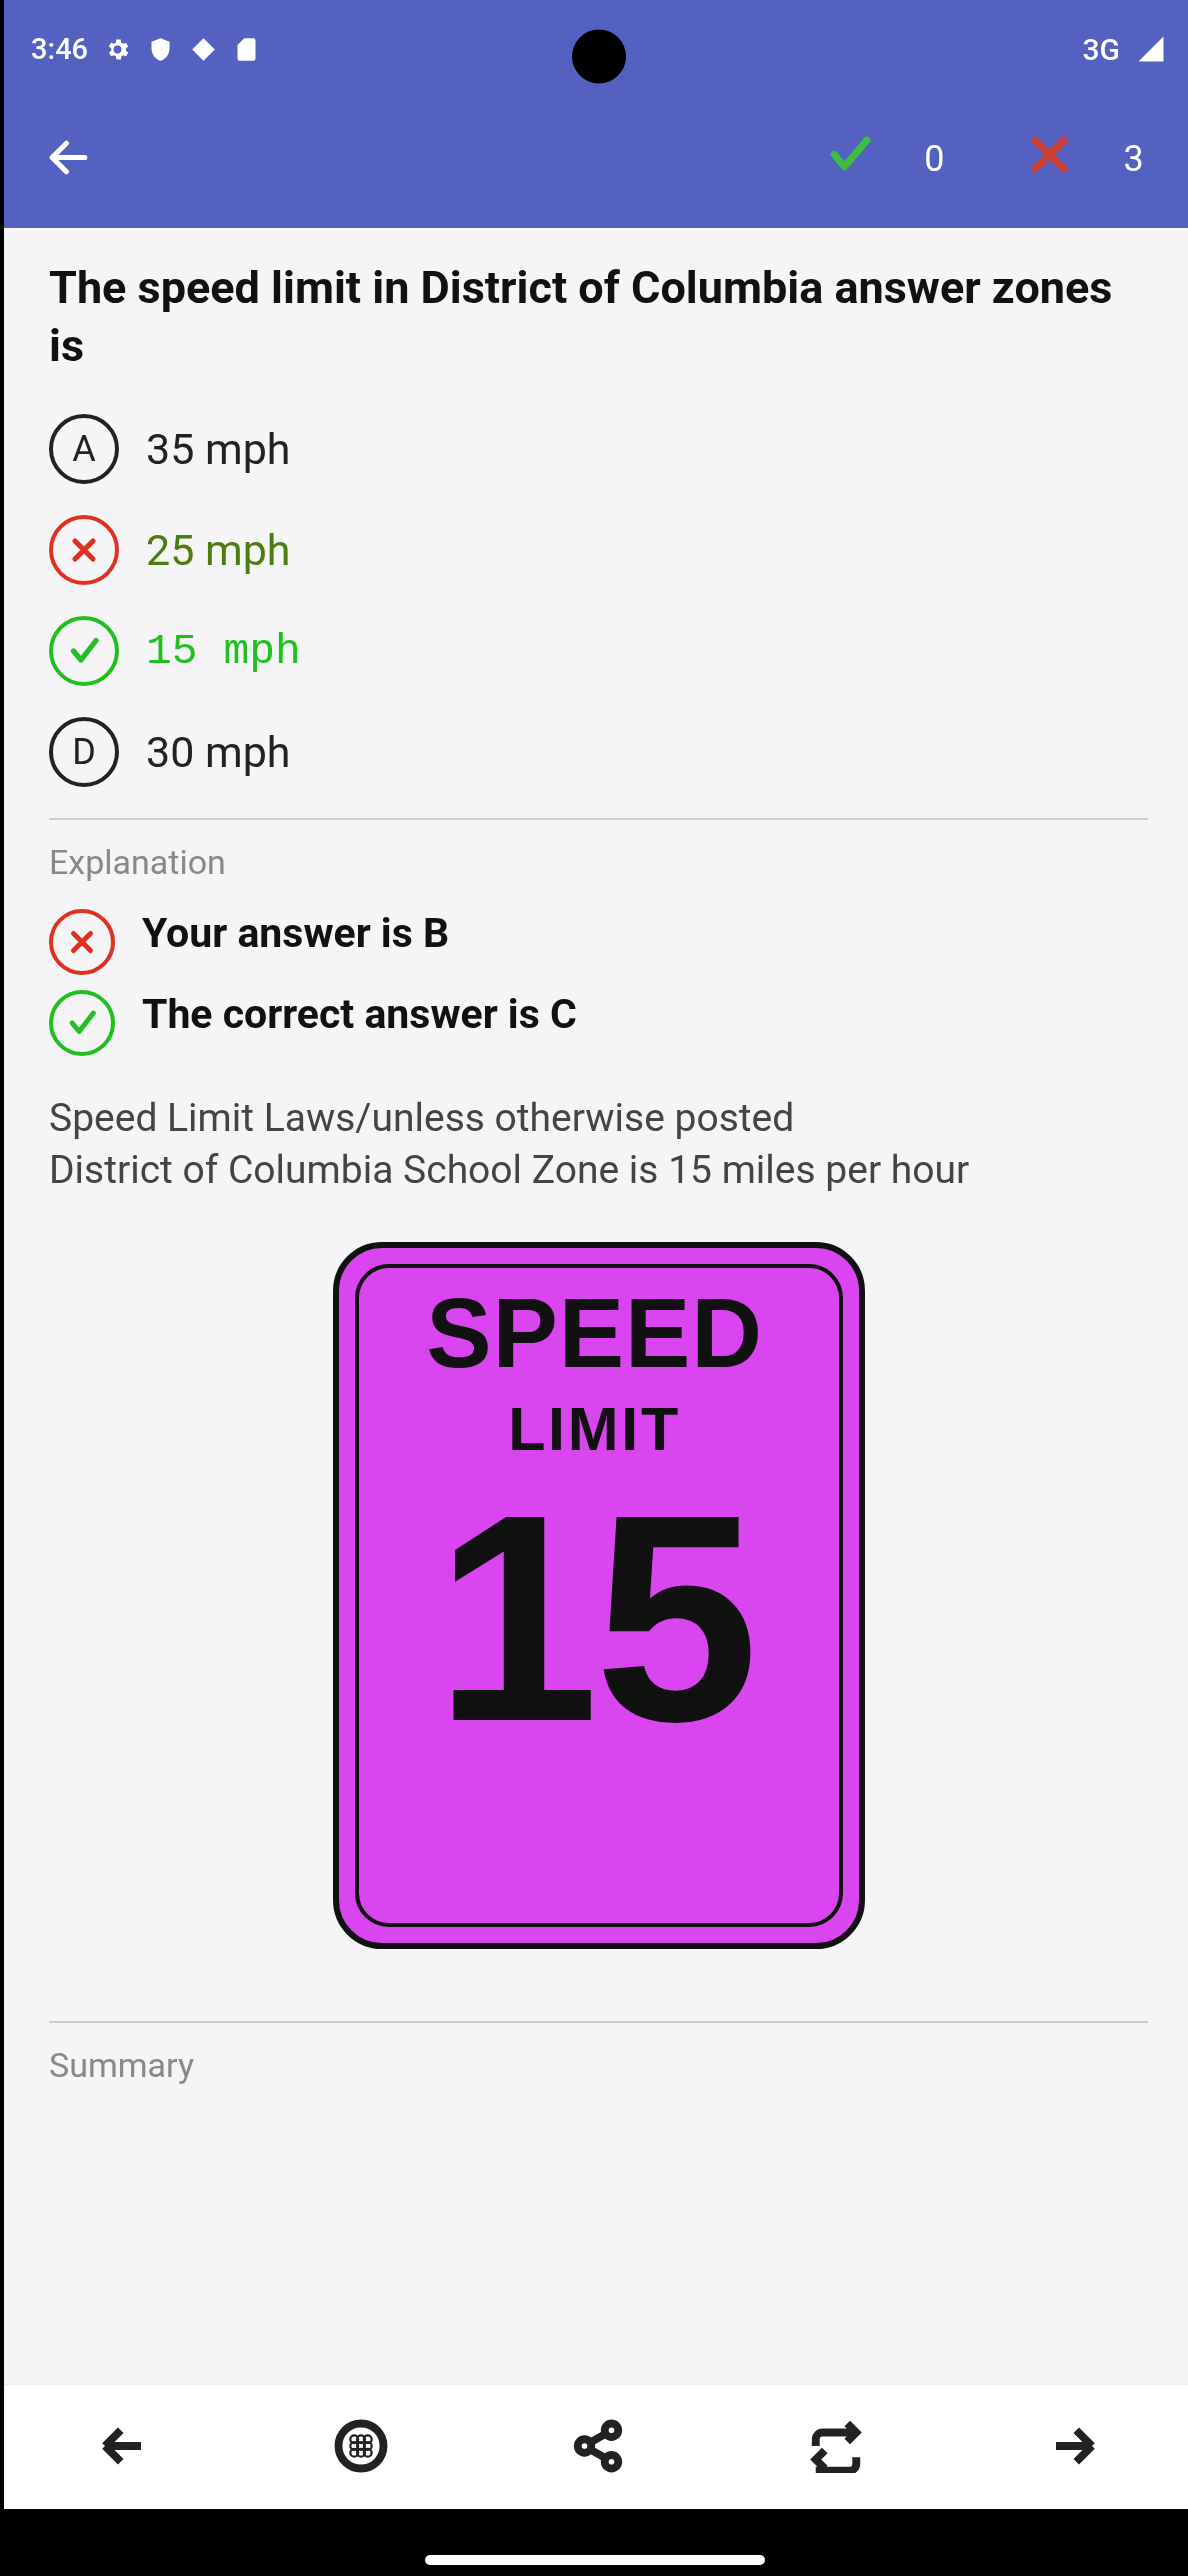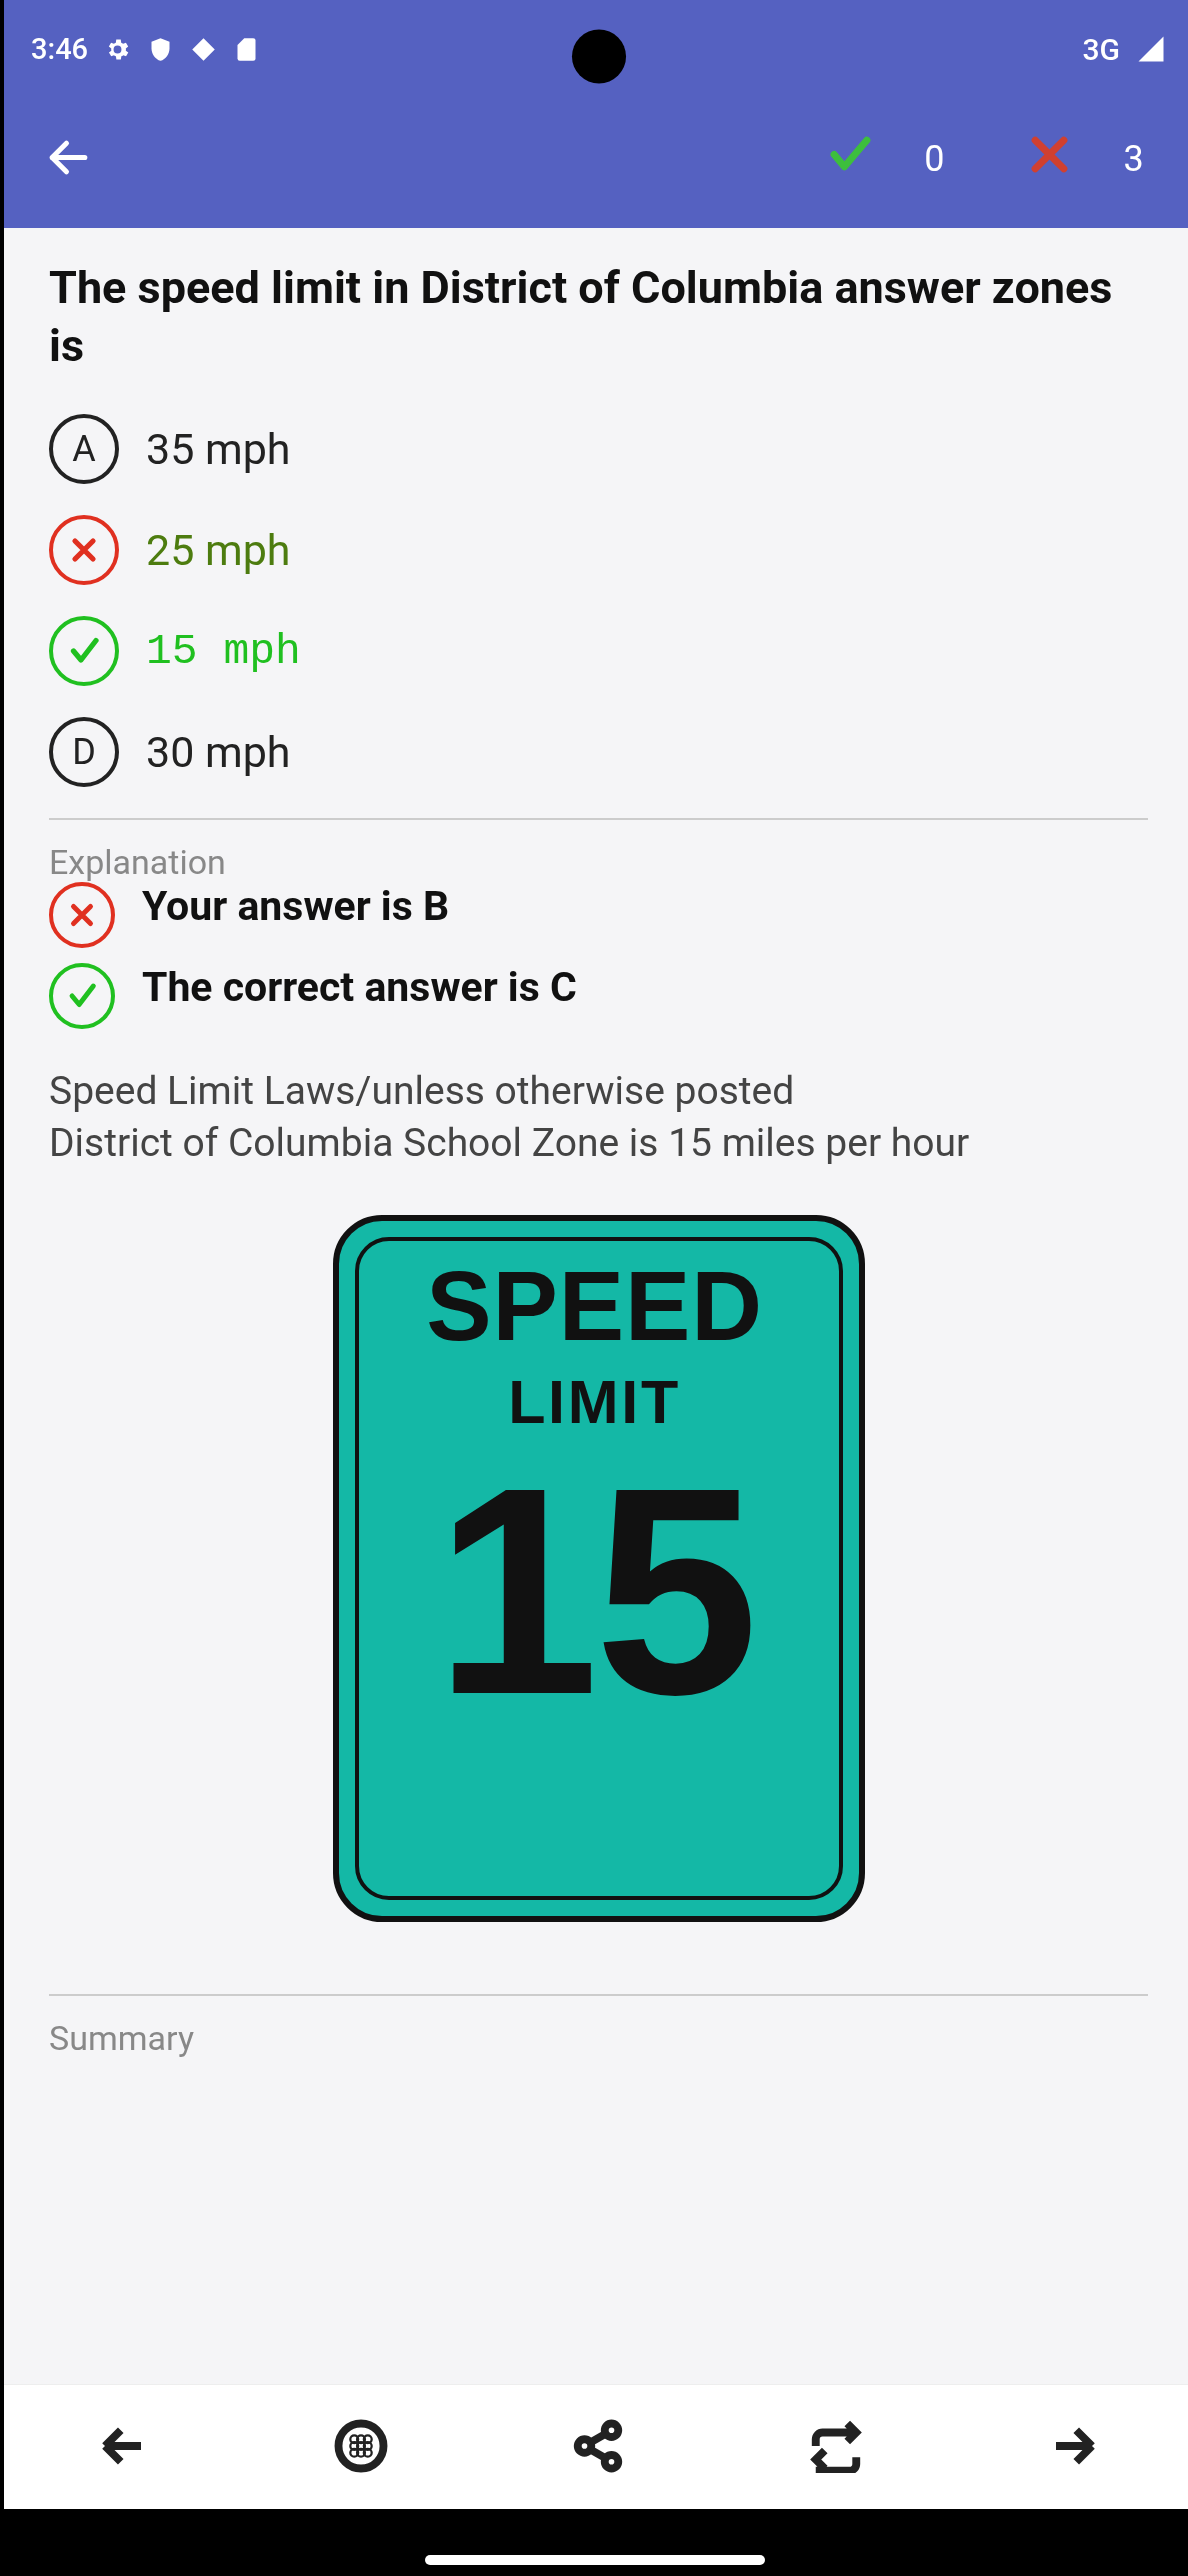--- a/index.html
+++ b/index.html
@@ -35,34 +35,34 @@
   .option.correct .option-text { color: #20c020; font-family: Liberation Mono, monospace; }
   .option.wrong .icon-circle { border-color: #e03020; }
   .option.correct .icon-circle { border-color: #20c020; }
   .icon-circle { width: 70px; height: 70px; border: 4.5px solid; border-radius: 50%; display: flex; align-items: center; justify-content: center; }
   .icon-circle svg { width: 36px; height: 36px; }
   .option.wrong svg path { stroke: #e03020; }
   .option.correct svg path { stroke: #20c020; }
 
   .divider { height: 1.8px; background: #ccc; margin: 31px 0 22.4px 0; }
 
-  .section-label { font-size: 34px; color: #888; }
+  .section-label { font-size: 34px; color: #888; margin-bottom: 27px; }
 
   .ans-line { display: flex; align-items: flex-start; gap: 27px; margin-bottom: 14.3px; }
   .ans-circle { width: 66px; height: 66px; border: 4.5px solid; border-radius: 50%; display: flex; align-items: center; justify-content: center; flex: 0 0 66px; }
   .ans-circle.wrong { border-color: #e03020; }
   .ans-circle.correct { border-color: #20c020; }
   .ans-circle.wrong svg path { stroke: #e03020; }
   .ans-circle.correct svg path { stroke: #20c020; }
   .ans-text { font-size: 41px; font-weight: 700; color: #111; }
 
   .explanation-body { font-size: 39px; color: #444; line-height: 1.35; margin-top: 36px; white-space: pre-line; }
 
   .sign-container { display: flex; justify-content: center; margin: 45px 0 72px 0; }
-  .speed-sign { width: 532px; height: 707px; border: 6.3px solid #111; border-radius: 49px; background: #14b8a6; position: relative; display: flex; flex-direction: column; align-items: center; padding: 36px 26px 18px 18px; }
+  .speed-sign { width: 532px; height: 707px; border: 6.3px solid #111; border-radius: 49px; background: #d946ef; position: relative; display: flex; flex-direction: column; align-items: center; padding: 36px 26px 18px 18px; }
   .speed-sign::after { content: ""; position: absolute; inset: 16px; border: 4.5px solid #111; border-radius: 34px; }
   .sign-top { font-size: 98px; font-weight: 900; letter-spacing: 0.9px; font-family: "Arial Black", Arial, sans-serif; color: #111; line-height: 1; z-index: 1; }
   .sign-mid { font-size: 61px; font-weight: 900; letter-spacing: 2.7px; font-family: "Arial Black", Arial, sans-serif; color: #111; line-height: 1; margin-top: 17px; z-index: 1; }
   .sign-num { font-size: 295px; font-weight: 900; font-family: "Arial Black", Arial, sans-serif; color: #111; line-height: 0.95; margin-top: 18px; z-index: 1; letter-spacing: -4.5px; }
 
   
   .bottom-nav { position: absolute; bottom: 0; left: 0; right: 0; height: 125px; background: #fff; display: flex; align-items: center; justify-content: space-around; border-top: 0.9px solid #eee; }
   .bn-btn { padding: 18px; cursor: pointer; }
   .bn-btn svg { width: 54px; height: 54px; }
   .bn-btn svg path, .bn-btn svg circle, .bn-btn svg line { stroke: #222; fill: none; stroke-width: 3.5; }

